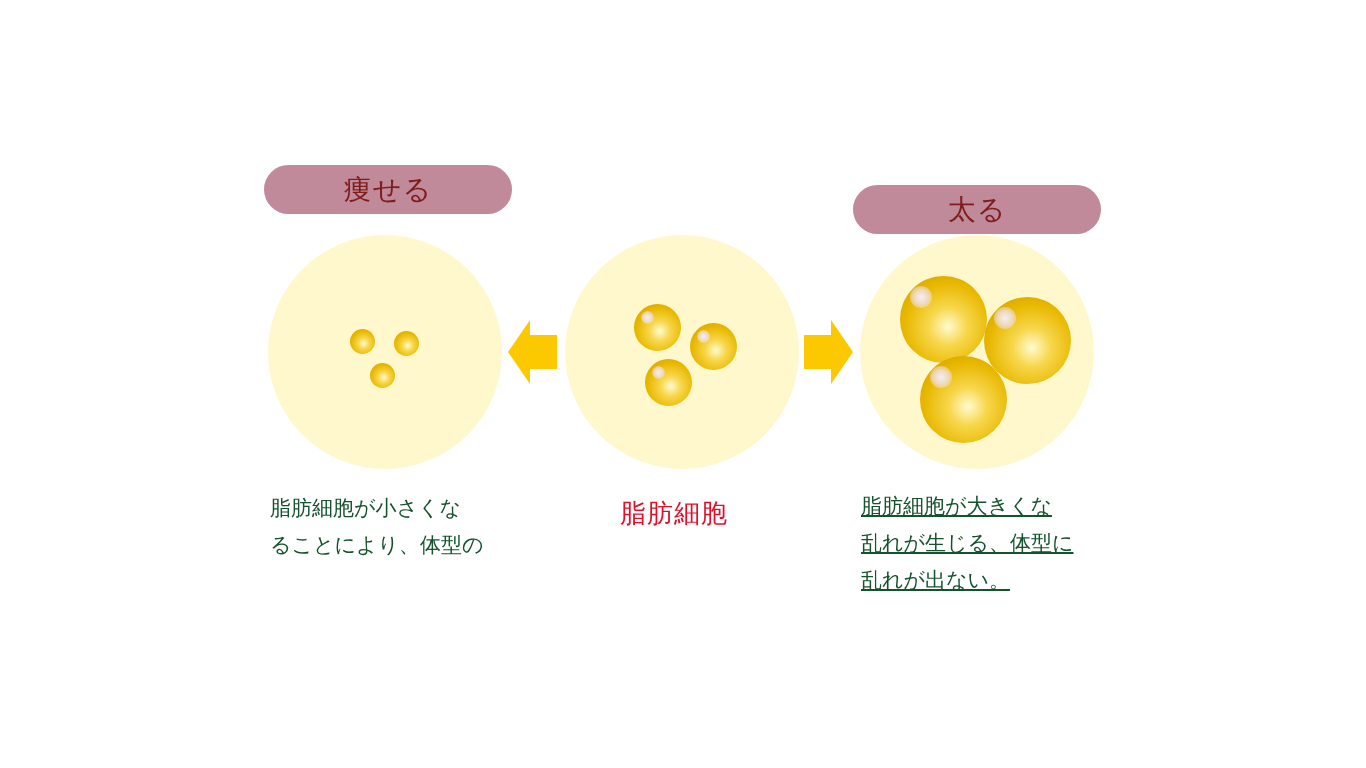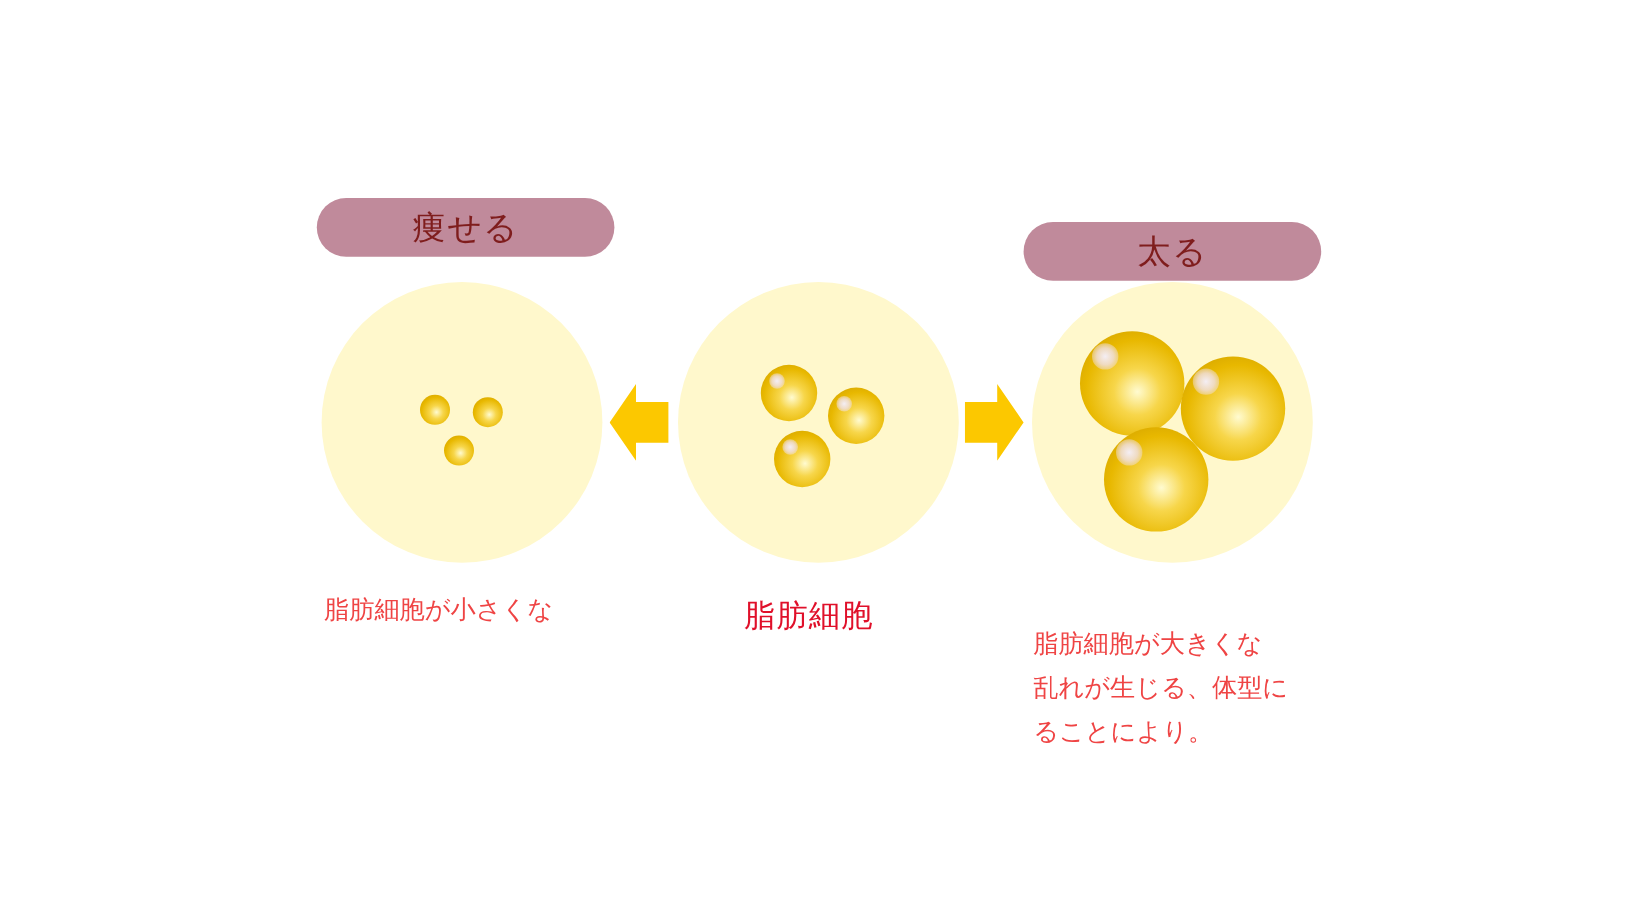--- a/index.html
+++ b/index.html
@@ -8,21 +8,21 @@
   .pill { position: absolute; height: 49px; border-radius: 25px; background: #c08a9b;
           color: #7f1d1d; font-weight: normal; font-size: 28px; display: flex;
           align-items: center; justify-content: center; letter-spacing: 1px; }
   .circle { position: absolute; width: 234px; height: 234px; border-radius: 50%;
             background: #fff8cc; }
   .bubble { position: absolute; border-radius: 50%;
             background: radial-gradient(circle at 55% 58%, #fffbd0 0%, #f7d64a 28%, #e8b800 62%, #c99800 100%); }
   .bubble .hl { position: absolute; border-radius: 50%;
                 background: radial-gradient(circle, #f4eef4 0%, rgba(240,225,235,0.8) 45%, rgba(255,240,200,0) 100%); }
   .arrow { position: absolute; }
-  .desc { position: absolute; font-size: 21px; line-height: 37px; color: #ef4444; width: 270px; }
+  .desc { position: absolute; font-size: 21px; line-height: 37px; color: #14532d; width: 270px; }
   .center-label { position: absolute; font-size: 26px; font-weight: normal; color: #e0102a; letter-spacing: 1px; }
 </style>
 </head>
 <body>
 
 <div class="pill" style="left:264px; top:165px; width:248px;">
   <span>痩せる</span>
 </div>
 
 <div class="pill" style="left:853px; top:165px; width:248px;margin-top:20px;">
@@ -62,21 +62,22 @@
   <div class="bubble" style="left:124px; top:62px; width:87px; height:87px;">
     <div class="hl" style="left:10px; top:10px; width:22px; height:22px;"></div>
   </div>
   <div class="bubble" style="left:60px; top:121px; width:87px; height:87px;">
     <div class="hl" style="left:10px; top:10px; width:22px; height:22px;"></div>
   </div>
 </div>
 
 <div class="desc" style="left:270px; top:490px;">
   <div>脂肪細胞が小さくな</div>
+  <div>ることにより、体型の</div>
 </div>
 
 <div class="center-label" style="left:620px; top:496px;">脂肪細胞</div>
 
-<div class="desc" style="left:861px; top:518px;">
+<div class="desc" style="left:861px; top:488px;text-decoration:underline;">
   <div>脂肪細胞が大きくな</div>
   <div>乱れが生じる、体型に</div>
-  <div>ることにより。</div>
+  <div>乱れが出ない。</div>
 </div>
 
 </body></html>

